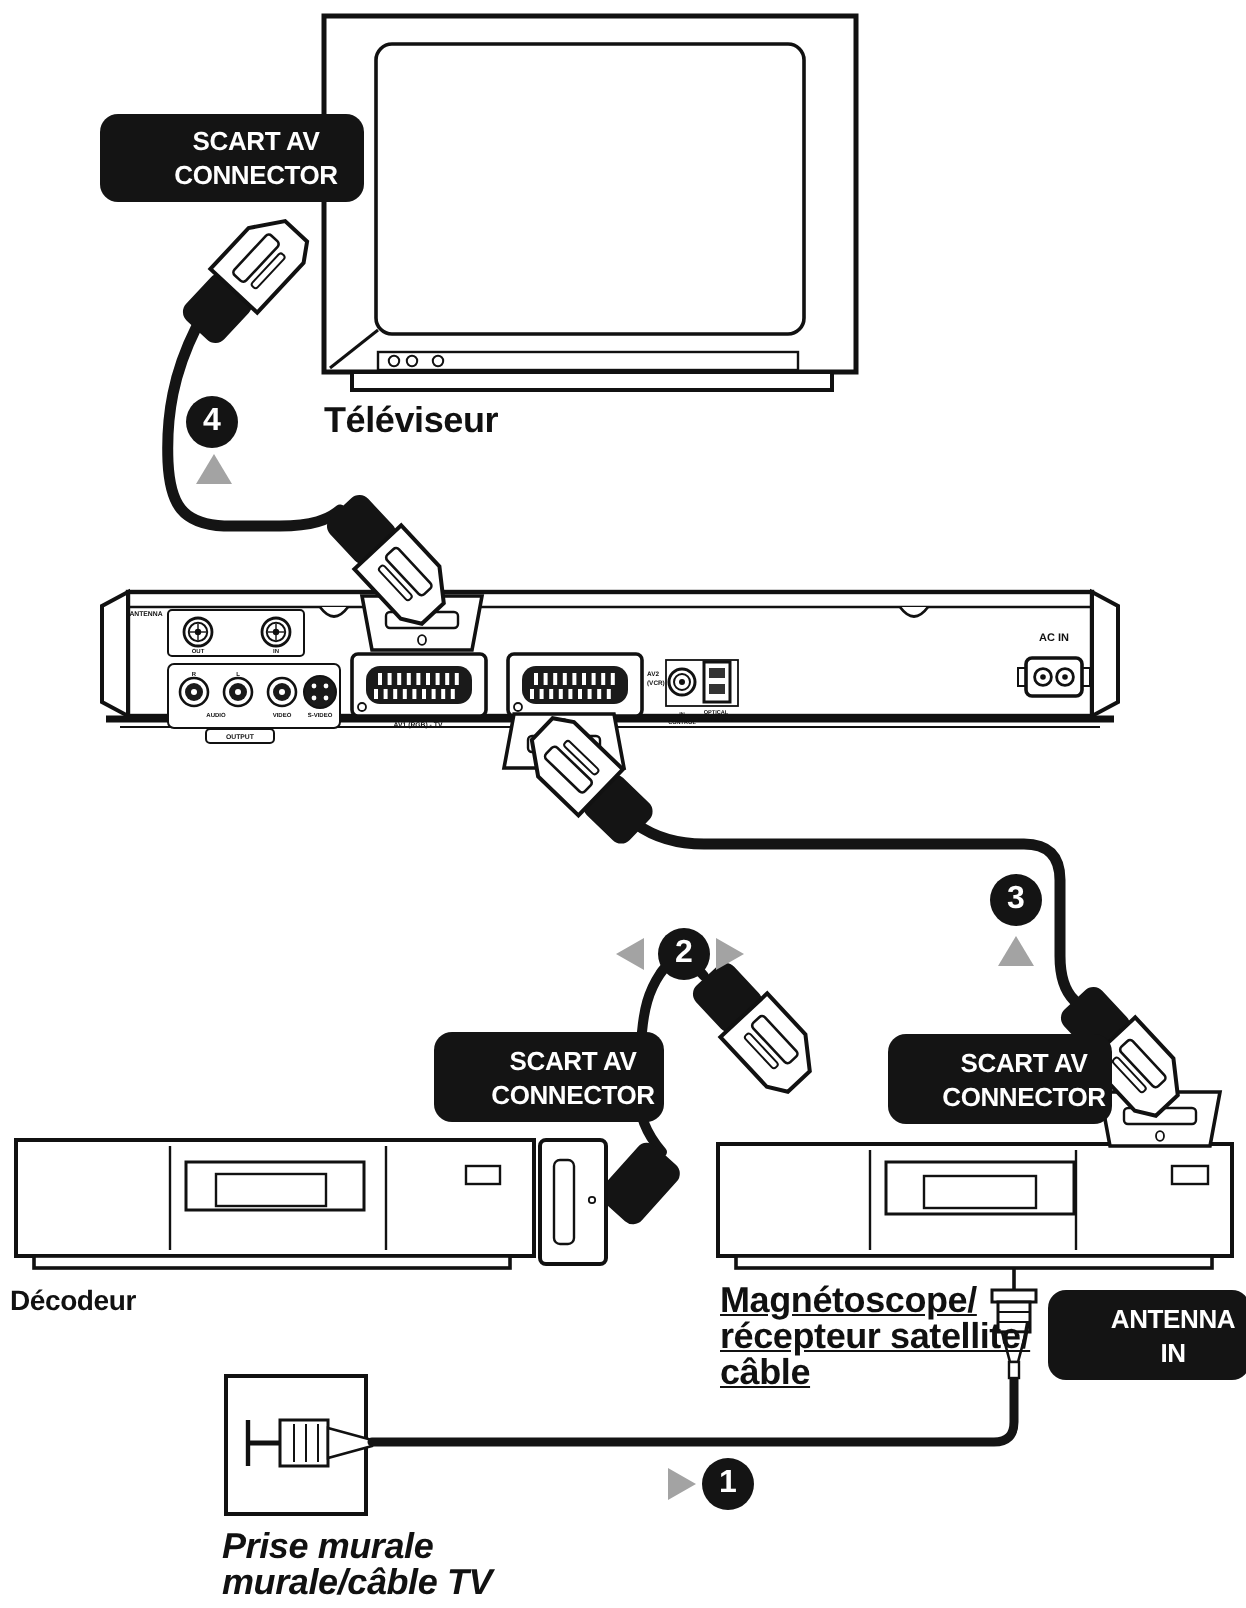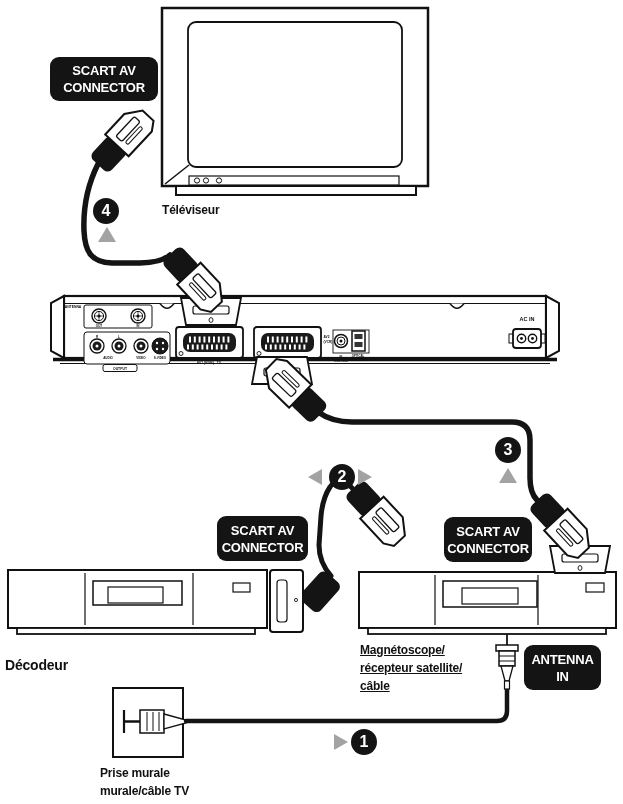--- a/index.html
+++ b/index.html
@@ -1,22 +1,22 @@
 <!DOCTYPE html>
 <html><head>
 <meta charset="utf-8">
 <style>
   html,body{margin:0;padding:0;background:#fff;}
   .canvas{position:relative;width:623px;height:804px;background:#fff;overflow:hidden;
           font-family:"Liberation Sans",sans-serif;}
   .canvas svg{position:absolute;left:0;top:0;}
   .blabel{position:absolute;background:#141414;color:#fff;border-radius:9px;text-align:center;
           font-weight:bold;display:flex;flex-direction:column;justify-content:center;
-          letter-spacing:-0.2px;font-size:13px;line-height:17px;}
-  .dlabel{position:absolute;font-weight:bold;color:#111;font-size:12px;line-height:18px;
+          letter-spacing:-0.2px;font-size:13px;line-height:17px;padding-left:24px;}
+  .dlabel{position:absolute;font-weight:bold;color:#111;font-size:18px;line-height:18px;
           letter-spacing:-0.2px;}
   .step{position:absolute;width:26px;height:26px;border-radius:50%;background:#141414;color:#fff;
         font-weight:bold;font-size:16px;display:flex;align-items:center;justify-content:center;}
   .tri{position:absolute;width:0;height:0;}
   .tri-up{border-left:9px solid transparent;border-right:9px solid transparent;
           border-bottom:15px solid #a3a3a3;}
   .tri-left{border-top:8px solid transparent;border-bottom:8px solid transparent;
             border-right:14px solid #a3a3a3;}
   .tri-right{border-top:8px solid transparent;border-bottom:8px solid transparent;
              border-left:14px solid #a3a3a3;}
@@ -234,27 +234,27 @@
   <span>SCART AV</span>
   <span>CONNECTOR</span>
 </div>
 
 <div class="blabel" style="left:524px;top:645px;width:77px;height:45px;">
   <span>ANTENNA</span>
   <span>IN</span>
 </div>
 
 <div class="dlabel" style="left:162px;top:201px;">Téléviseur</div>
-<div class="dlabel" style="left:5px;top:656px;font-size:14px;">Décodeur</div>
+<div class="dlabel" style="left:5px;top:641px;font-size:14px;">Décodeur</div>
 <div class="dlabel" style="left:360px;top:641px;text-decoration:underline;">
   <div>Magnétoscope/</div>
   <div>récepteur satellite/</div>
   <div>câble</div>
 </div>
-<div class="dlabel" style="left:100px;top:764px;">
+<div class="dlabel" style="left:111px;top:764px;font-style:italic;">
   <div>Prise murale</div>
   <div>murale/câble TV</div>
 </div>
 
 <div class="step" style="left:93px;top:198px;">4</div>
 <div class="tri tri-up" style="left:98px;top:227px;"></div>
 
 <div class="tri tri-left" style="left:308px;top:469px;"></div>
 <div class="step" style="left:329px;top:464px;">2</div>
 <div class="tri tri-right" style="left:358px;top:469px;"></div>

